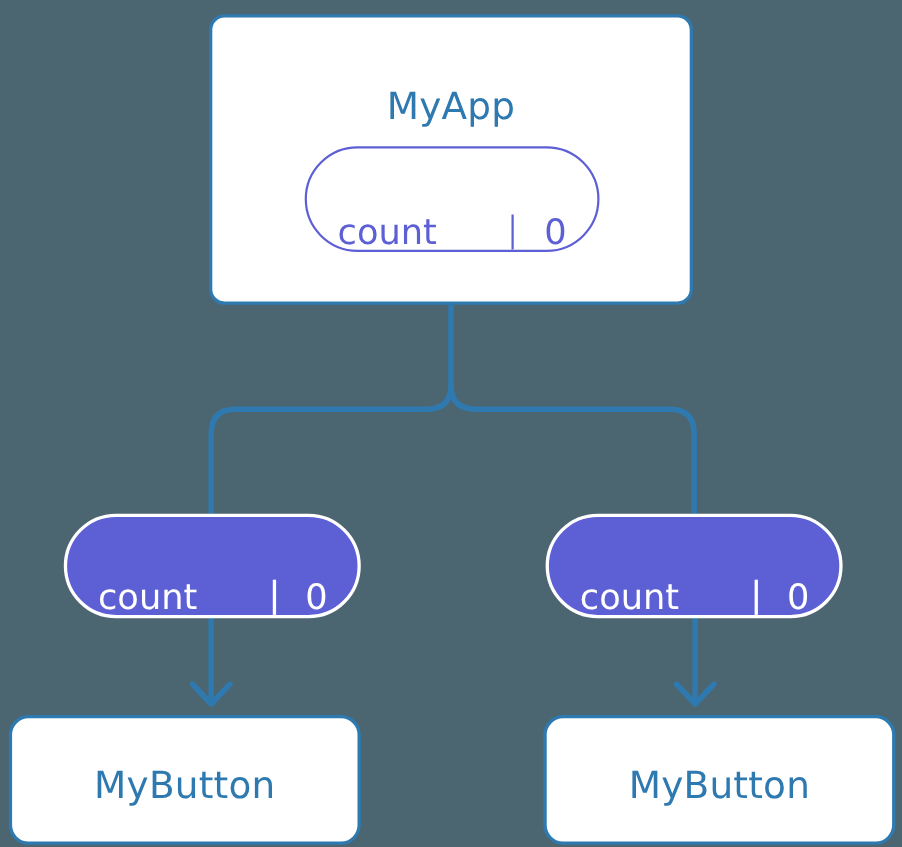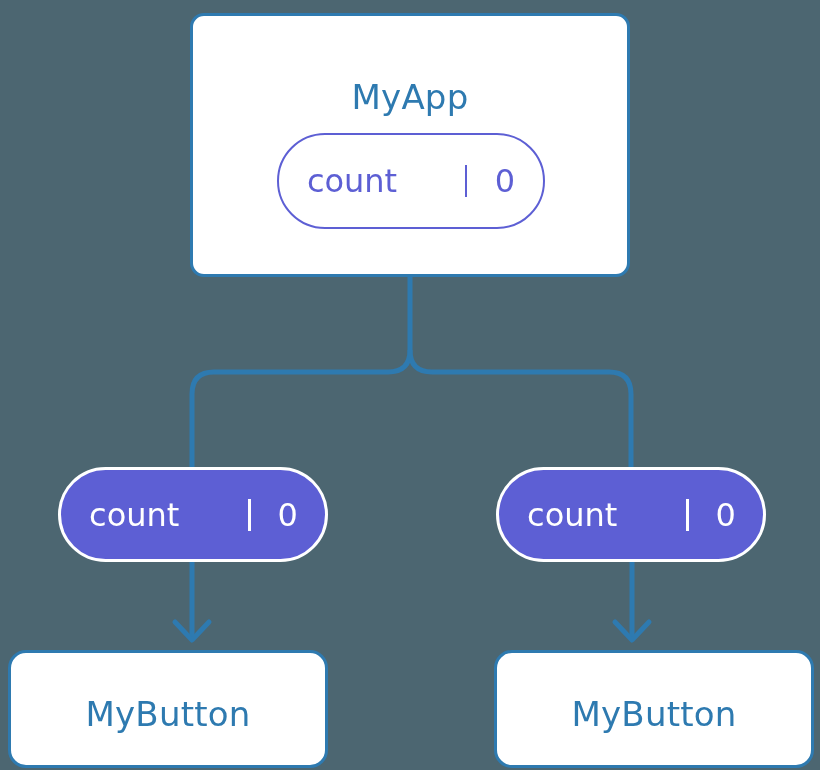--- a/index.html
+++ b/index.html
@@ -68,21 +68,21 @@
   #button-box-left  { left: 8px; }
   #button-box-right { left: 494px; }
   .button-box .component-title {
     top: 44px;
   }
 
   
   .state-pill {
     position: absolute;
     display: flex;
-    align-items: center;
+    align-items: flex-end;
     box-sizing: border-box;
     border-radius: 999px;
     overflow: hidden;
     gap: 40px;
   }
   .pill-key, .pill-val {
     display: flex;
     align-items: center;
     justify-content: center;
     box-sizing: border-box;

